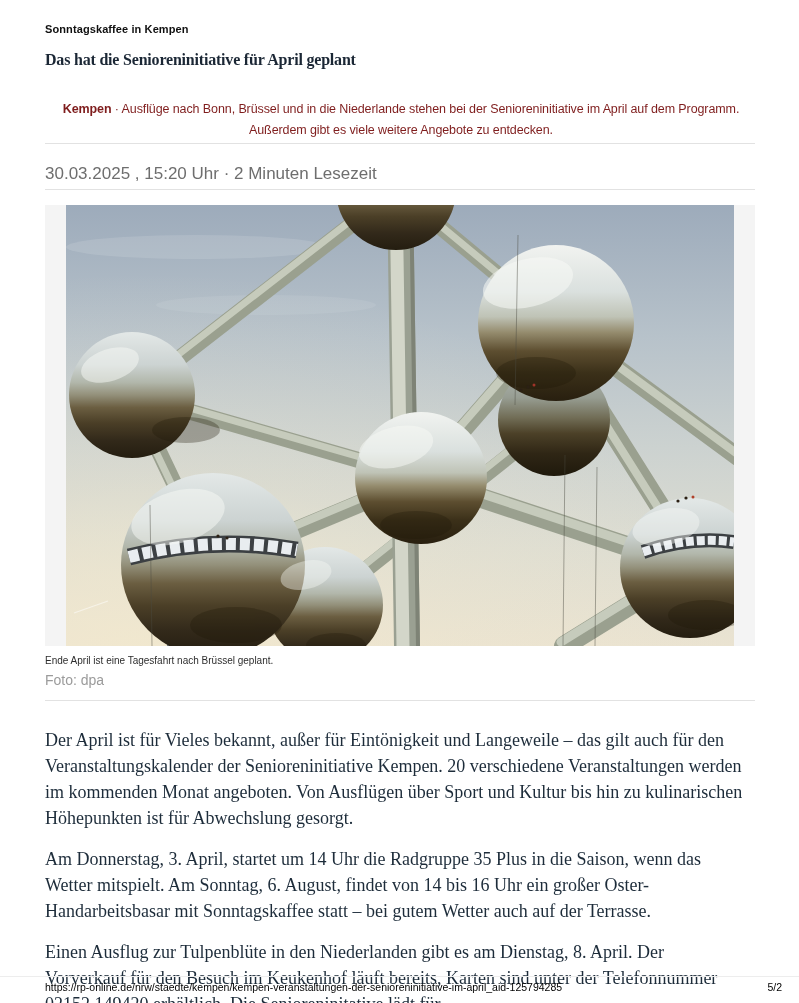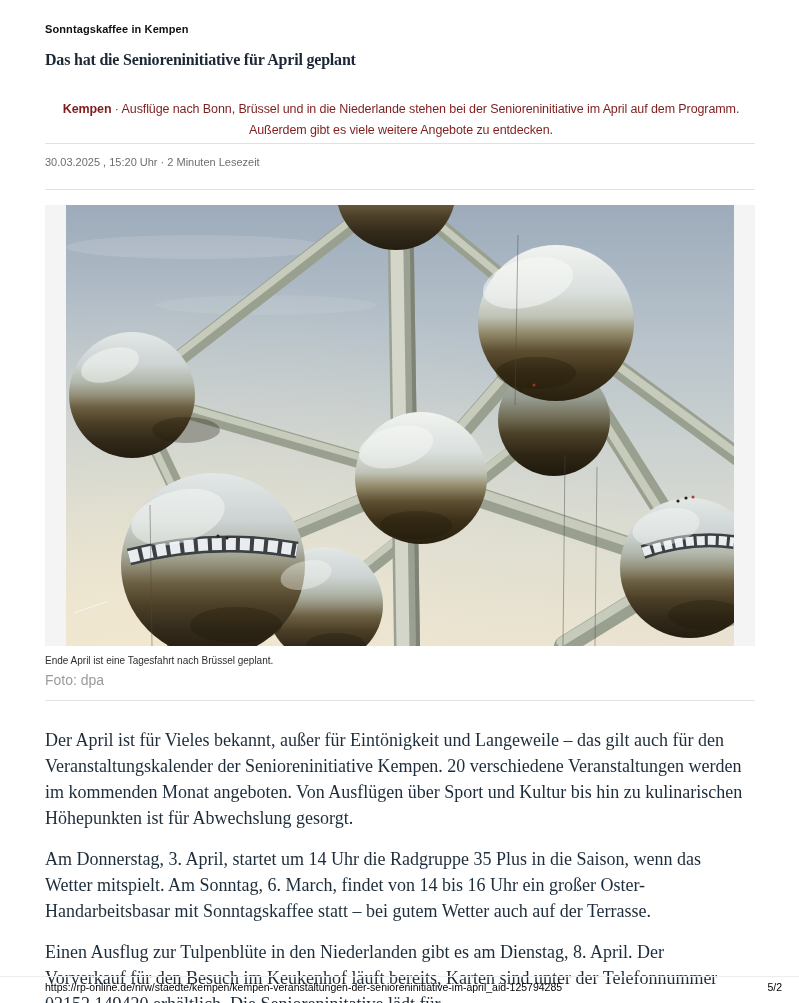--- a/index.html
+++ b/index.html
@@ -4,21 +4,21 @@
 <style>
   html,body{margin:0;padding:0;}
   body{width:799px;height:1003px;background:#ffffff;font-family:"Liberation Sans",sans-serif;position:relative;overflow:hidden;}
   .abs{position:absolute;left:45px;width:710px;}
   .kicker{top:23px;font-size:11px;font-weight:bold;color:#101010;letter-spacing:.1px;}
   .headline{top:46px;margin:0;font-family:"Liberation Serif",serif;font-weight:700;font-size:16px;line-height:28px;color:#1b2735;letter-spacing:-.2px;}
   .lead{top:86px;font-size:12.5px;line-height:21px;color:#7f1d1d;letter-spacing:-.1px;width:712px;text-align:center;}
   .lead b{font-weight:bold;}
   .rule{border:none;border-top:1px solid #e2e2e2;margin:0;height:0;}
   #rule1{top:143px;} #rule2{top:189px;} #rule3{top:700px;}
-  .meta{top:156px;font-size:11px;color:#6e6e6e;}
+  .meta{top:164px;font-size:17px;color:#6e6e6e;}
   .figure{top:205px;height:441px;background:#f4f4f4;}
   .photo{position:absolute;left:21px;top:0;width:668px;height:441px;overflow:hidden;}
   .caption{top:655px;font-size:10px;color:#2d2d2d;}
   .credit{top:672px;font-size:14px;color:#9b9b9b;}
   .bodytext{top:727px;width:706px;}
   .bodytext p{margin:0 8px 15px 0;font-family:"Liberation Serif",serif;font-size:18px;line-height:26px;color:#1d2c3a;}
   .footer-rule{position:absolute;left:0;top:976px;width:799px;border:none;border-top:1px solid #ededed;margin:0;}
   .footer{position:absolute;left:45px;right:17px;top:981px;display:flex;justify-content:space-between;font-size:10.5px;color:#000;}
 </style>
 </head>
@@ -176,21 +176,21 @@
   </div>
 </div>
 
 <div class="abs caption">Ende April ist eine Tagesfahrt nach Brüssel geplant.</div>
 <div class="abs credit">Foto: dpa</div>
 
 <hr class="abs rule" id="rule3">
 
 <div class="abs bodytext">
   <p>Der April ist für Vieles bekannt, außer für Eintönigkeit und Langeweile – das gilt auch für den Veranstaltungskalender der Senioreninitiative Kempen. 20 verschiedene Veranstaltungen werden im kommenden Monat angeboten. Von Ausflügen über Sport und Kultur bis hin zu kulinarischen Höhepunkten ist für Abwechslung gesorgt.</p>
-  <p>Am Donnerstag, 3. April, startet um 14 Uhr die Radgruppe 35 Plus in die Saison, wenn das Wetter mitspielt. Am Sonntag, 6. March, findet von 14 bis 16 Uhr ein großer Oster-Handarbeitsbasar mit Sonntagskaffee statt – bei gutem Wetter auch auf der Terrasse.</p>
+  <p>Am Donnerstag, 3. April, startet um 14 Uhr die Radgruppe 35 Plus in die Saison, wenn das Wetter mitspielt. Am Sonntag, 6. August, findet von 14 bis 16 Uhr ein großer Oster-Handarbeitsbasar mit Sonntagskaffee statt – bei gutem Wetter auch auf der Terrasse.</p>
   <p>Einen Ausflug zur Tulpenblüte in den Niederlanden gibt es am Dienstag, 8. April. Der Vorverkauf für den Besuch im Keukenhof läuft bereits, Karten sind unter der Telefonnummer 02152 149420 erhältlich. Die Senioreninitative lädt für</p>
 </div>
 
 <hr class="footer-rule">
 <div class="footer">
   <span>https://rp-online.de/nrw/staedte/kempen/kempen-veranstaltungen-der-senioreninitiative-im-april_aid-125794285</span>
   <span>5/2</span>
 </div>
 
 </body></html>

